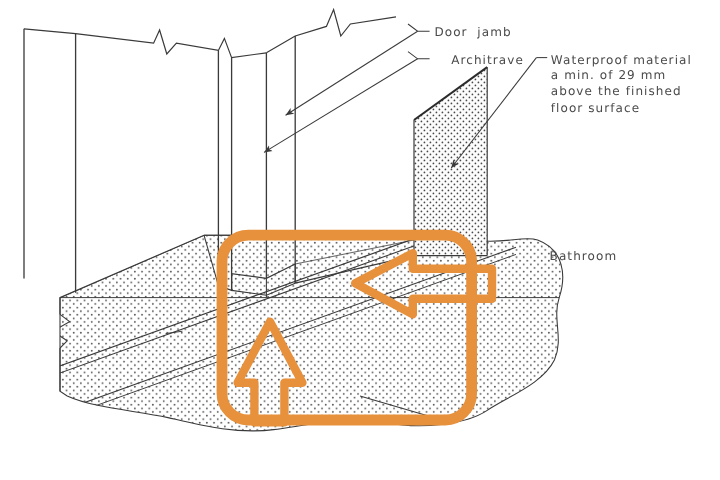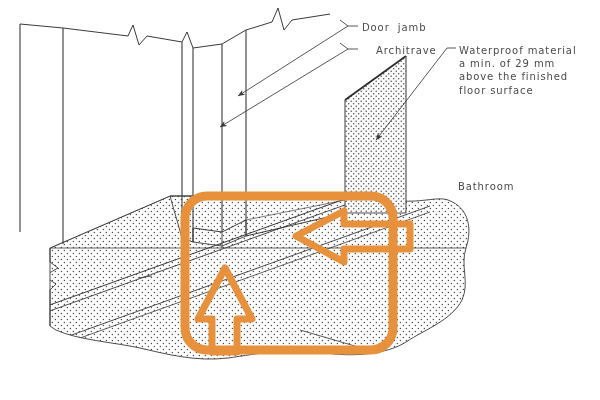--- a/index.html
+++ b/index.html
@@ -31,21 +31,21 @@
     font-size: 10px;
     line-height: 13.2px;
     letter-spacing: 0.9px;
     color: #4a4a4a;
     white-space: pre;
     -webkit-font-smoothing: none;
   }
   #note-door-jamb   { left: 362px; top: 21px; }
   #note-architrave  { left: 352px; top: 44px; margin-left: 24px; }
   #note-waterproof  { left: 459px; top: 44px; }
-  #note-bathroom    { left: 458px; top: 180px; }
+  #note-bathroom    { left: 458px; top: 208px; }
   #note-waterstop   { left: 385px; top: 346px; }
 </style>
 </head>
 <body>
 
 <div id="stage">
 
   <svg id="drawing" viewBox="0 0 600 400" xmlns="http://www.w3.org/2000/svg">
 
     <defs>

